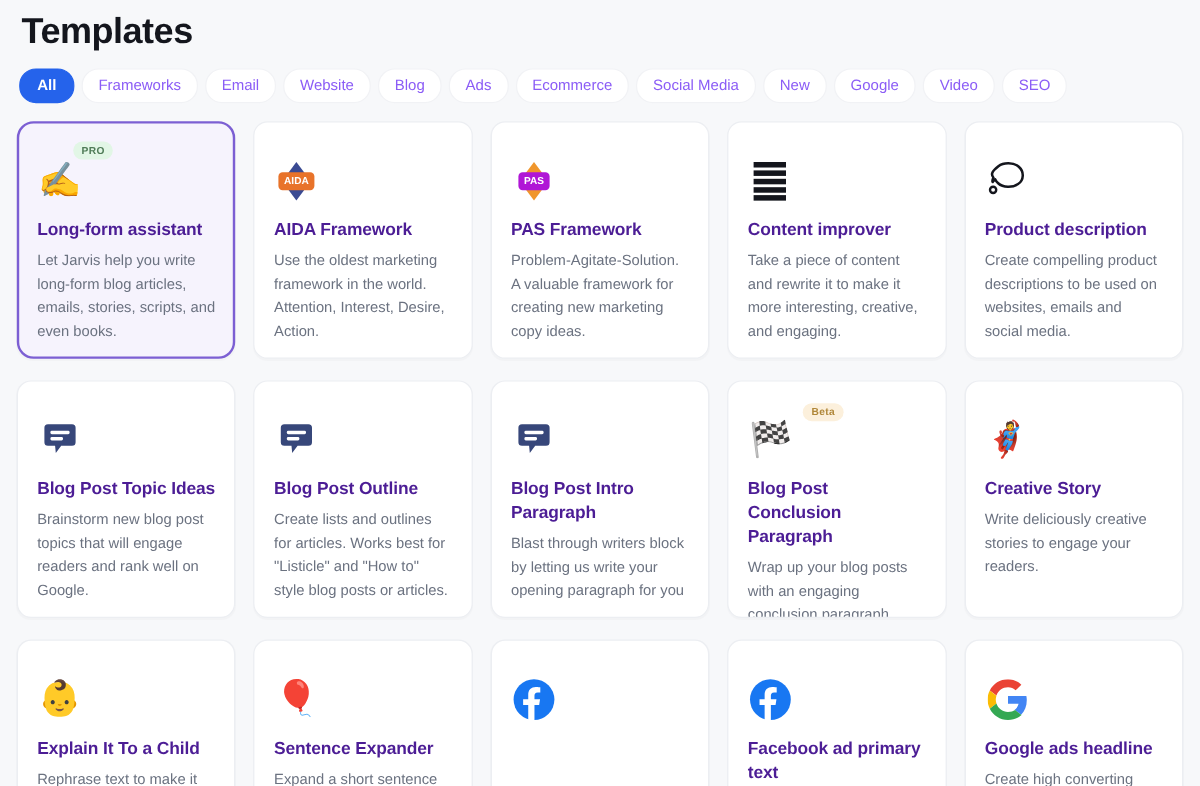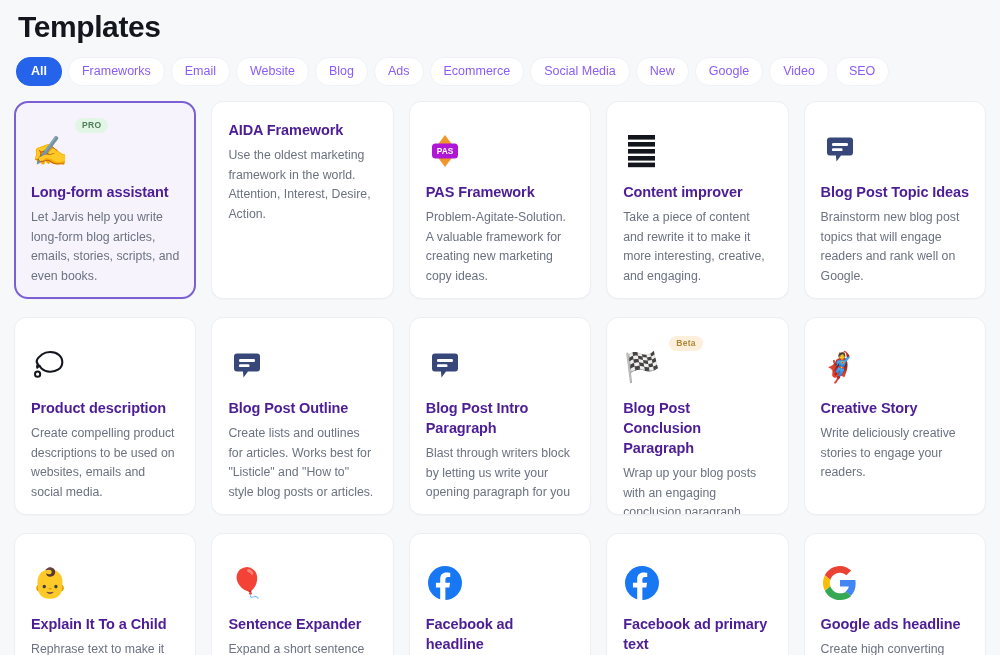--- a/index.html
+++ b/index.html
@@ -110,21 +110,21 @@
     font-size: 8.5px;
     font-weight: 700;
     letter-spacing: 0.3px;
     border-radius: 9px;
     padding: 3px 7px;
     line-height: 9px;
   }
   .badge-pro {
     background: #e2f6e6;
     color: #4f7b57;
-    left: 44px;
+    left: 30px;
     top: -2px;
   }
   .badge-beta {
     background: #fcf0dc;
     color: #b08739;
     left: 46px;
     top: 0px;
     text-align: center;
   }
 
@@ -172,20 +172,29 @@
         <div class="icon-row">
           <span class="card-icon">
             <span style="font-size:29px;line-height:38px;">✍️</span>
           </span>
           <span class="badge badge-pro">PRO</span>
         </div>
         <div class="card-title">Long-form assistant</div>
         <div class="card-desc">Let Jarvis help you write long-form blog articles, emails, stories, scripts, and even books.</div>
       </div>
       <div class="card">
+        <div class="icon-row">
+          <span class="card-icon">
+            <svg class="svg-ic" width="38" height="38" viewBox="0 0 38 38">
+              <polygon points="19,3 31,19 19,35 7,19" fill="#3a4a93"></polygon>
+              <rect x="4" y="11.5" width="30" height="15" rx="3.5" fill="#e8732a"></rect>
+              <text x="19" y="21.6" text-anchor="middle" font-family="Liberation Sans, sans-serif" font-size="8.4" font-weight="700" fill="#ffffff">AIDA</text>
+            </svg>
+          </span>
+        </div>
         <div class="card-title">AIDA Framework</div>
         <div class="card-desc">Use the oldest marketing framework in the world. Attention, Interest, Desire, Action.</div>
       </div>
       <div class="card">
         <div class="icon-row">
           <span class="card-icon">
             <svg class="svg-ic" width="38" height="38" viewBox="0 0 38 38">
               <polygon points="19,3 31,19 19,35 7,19" fill="#f0962c"></polygon>
               <rect x="6" y="11.5" width="26" height="15" rx="3.5" fill="#b016d6"></rect>
               <text x="19" y="21.6" text-anchor="middle" font-family="Liberation Sans, sans-serif" font-size="8.4" font-weight="700" fill="#ffffff">PAS</text>
@@ -206,45 +215,45 @@
               <rect x="2" y="28.6" width="27" height="4.6" fill="#14161d"></rect>
             </svg>
           </span>
         </div>
         <div class="card-title">Content improver</div>
         <div class="card-desc">Take a piece of content and rewrite it to make it more interesting, creative, and engaging.</div>
       </div>
       <div class="card">
         <div class="icon-row">
           <span class="card-icon">
+            <svg class="svg-ic" width="36" height="34" viewBox="0 0 36 34">
+              <path d="M10 4.5c4-3.2 12.5-3.5 17 0.5 4.6 4 4.4 11-0.6 14.4-4.6 3.2-12.5 3.1-16.6-0.7-1.3-1.2-2-2.3-2.4-3.2-0.5 0.6-1.6 1.2-2.2 2.2-0.5-1 0.1-2.5 0.7-3.6C3 10.8 5.6 8 10 4.5z" fill="none" stroke="#14161d" stroke-width="2.1" stroke-linejoin="round"></path>
+              <circle cx="5.6" cy="24.2" r="2.6" fill="none" stroke="#14161d" stroke-width="2"></circle>
+            </svg>
+          </span>
+        </div>
+        <div class="card-title">Product description</div>
+        <div class="card-desc">Create compelling product descriptions to be used on websites, emails and social media.</div>
+      </div>
+      <div class="card">
+        <div class="icon-row">
+          <span class="card-icon">
             <svg class="svg-ic" width="34" height="34" viewBox="0 0 34 34">
               <path d="M4 6.5a3 3 0 0 1 3-3h20a3 3 0 0 1 3 3v12a3 3 0 0 1-3 3H18l-4.5 6-0.6-6H7a3 3 0 0 1-3-3z" fill="#37477a"></path>
               <rect x="9" y="9" width="16" height="2.9" rx="1.2" fill="#ffffff"></rect>
               <rect x="9" y="14.2" width="10.5" height="2.9" rx="1.2" fill="#ffffff"></rect>
             </svg>
           </span>
         </div>
         <div class="card-title">Blog Post Topic Ideas</div>
         <div class="card-desc">Brainstorm new blog post topics that will engage readers and rank well on Google.</div>
       </div>
       <div class="card">
         <div class="icon-row">
           <span class="card-icon">
-            <svg class="svg-ic" width="36" height="34" viewBox="0 0 36 34">
-              <path d="M10 4.5c4-3.2 12.5-3.5 17 0.5 4.6 4 4.4 11-0.6 14.4-4.6 3.2-12.5 3.1-16.6-0.7-1.3-1.2-2-2.3-2.4-3.2-0.5 0.6-1.6 1.2-2.2 2.2-0.5-1 0.1-2.5 0.7-3.6C3 10.8 5.6 8 10 4.5z" fill="none" stroke="#14161d" stroke-width="2.1" stroke-linejoin="round"></path>
-              <circle cx="5.6" cy="24.2" r="2.6" fill="none" stroke="#14161d" stroke-width="2"></circle>
-            </svg>
-          </span>
-        </div>
-        <div class="card-title">Product description</div>
-        <div class="card-desc">Create compelling product descriptions to be used on websites, emails and social media.</div>
-      </div>
-      <div class="card">
-        <div class="icon-row">
-          <span class="card-icon">
             <svg class="svg-ic" width="34" height="34" viewBox="0 0 34 34">
               <path d="M4 6.5a3 3 0 0 1 3-3h20a3 3 0 0 1 3 3v12a3 3 0 0 1-3 3H18l-4.5 6-0.6-6H7a3 3 0 0 1-3-3z" fill="#37477a"></path>
               <rect x="9" y="9" width="16" height="2.9" rx="1.2" fill="#ffffff"></rect>
               <rect x="9" y="14.2" width="10.5" height="2.9" rx="1.2" fill="#ffffff"></rect>
             </svg>
           </span>
         </div>
         <div class="card-title">Blog Post Outline</div>
         <div class="card-desc">Create lists and outlines for articles. Works best for "Listicle" and "How to" style blog posts or articles.</div>
       </div>
@@ -300,21 +309,20 @@
       </div>
       <div class="card">
         <div class="icon-row">
           <span class="card-icon">
             <svg class="svg-ic" width="36" height="36" viewBox="0 0 36 36">
               <circle cx="18" cy="18" r="17" fill="#1877f2"></circle>
               <path d="M22.3 22.6l0.75-4.85h-4.65v-3.15c0-1.33 0.65-2.62 2.73-2.62h2.12V7.78S21.33 7.45 19.5 7.45c-3.82 0-6.31 2.31-6.31 6.5v3.8H8.94v4.85h4.25V35.1a17.2 17.2 0 0 0 5.2 0V22.6z" fill="#ffffff"></path>
             </svg>
           </span>
         </div>
-        <div class="card-title">Facebook ad headline</div>
       </div>
       <div class="card">
         <div class="icon-row">
           <span class="card-icon">
             <svg class="svg-ic" width="36" height="36" viewBox="0 0 36 36">
               <circle cx="18" cy="18" r="17" fill="#1877f2"></circle>
               <path d="M22.3 22.6l0.75-4.85h-4.65v-3.15c0-1.33 0.65-2.62 2.73-2.62h2.12V7.78S21.33 7.45 19.5 7.45c-3.82 0-6.31 2.31-6.31 6.5v3.8H8.94v4.85h4.25V35.1a17.2 17.2 0 0 0 5.2 0V22.6z" fill="#ffffff"></path>
             </svg>
           </span>
         </div>

